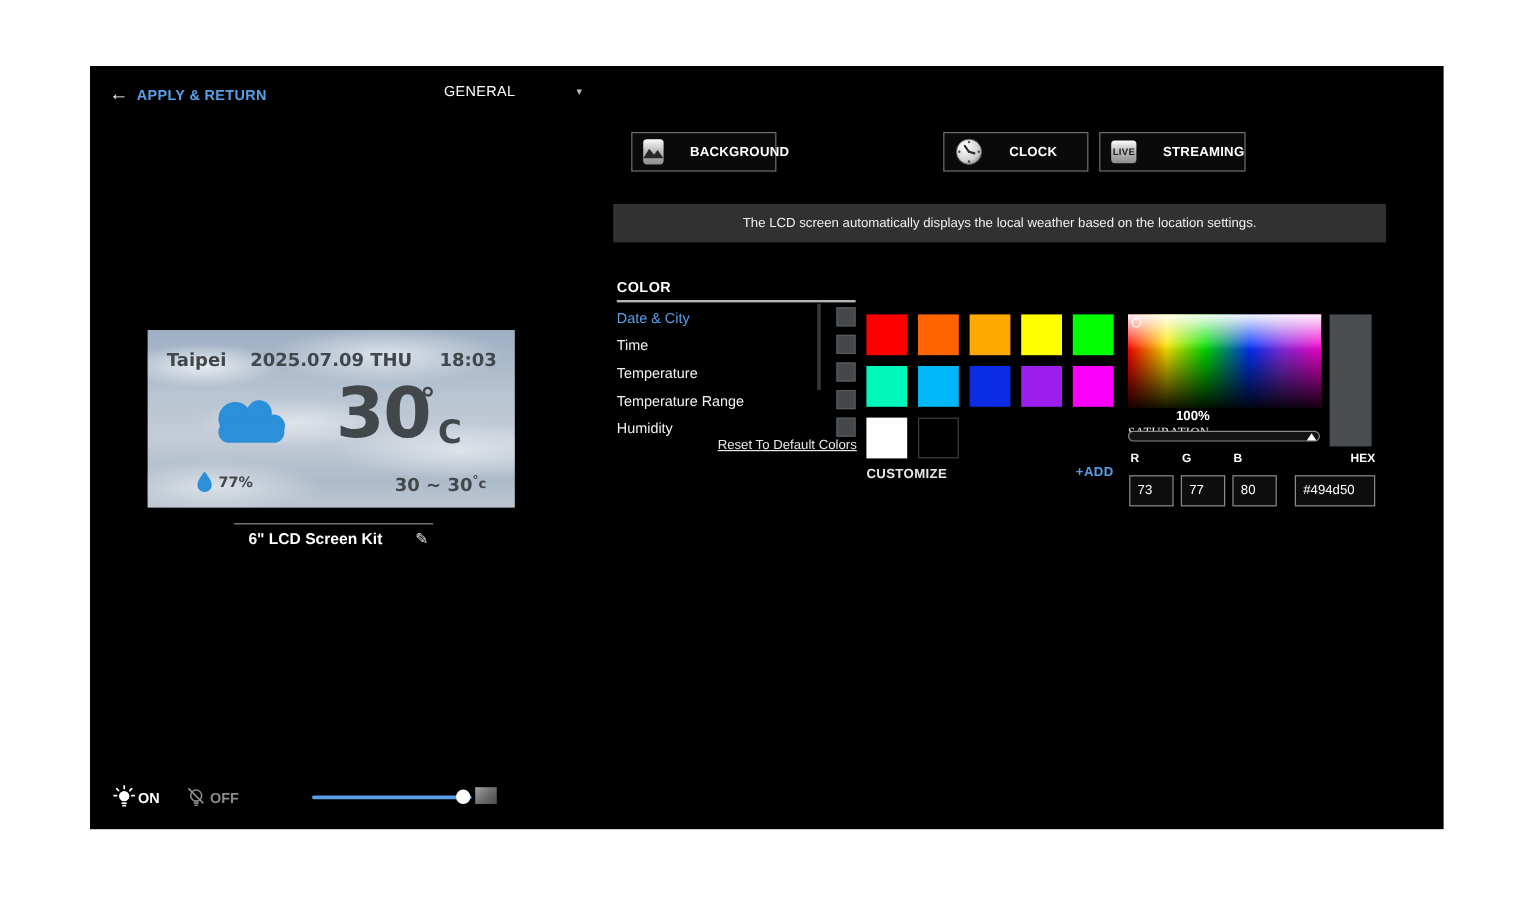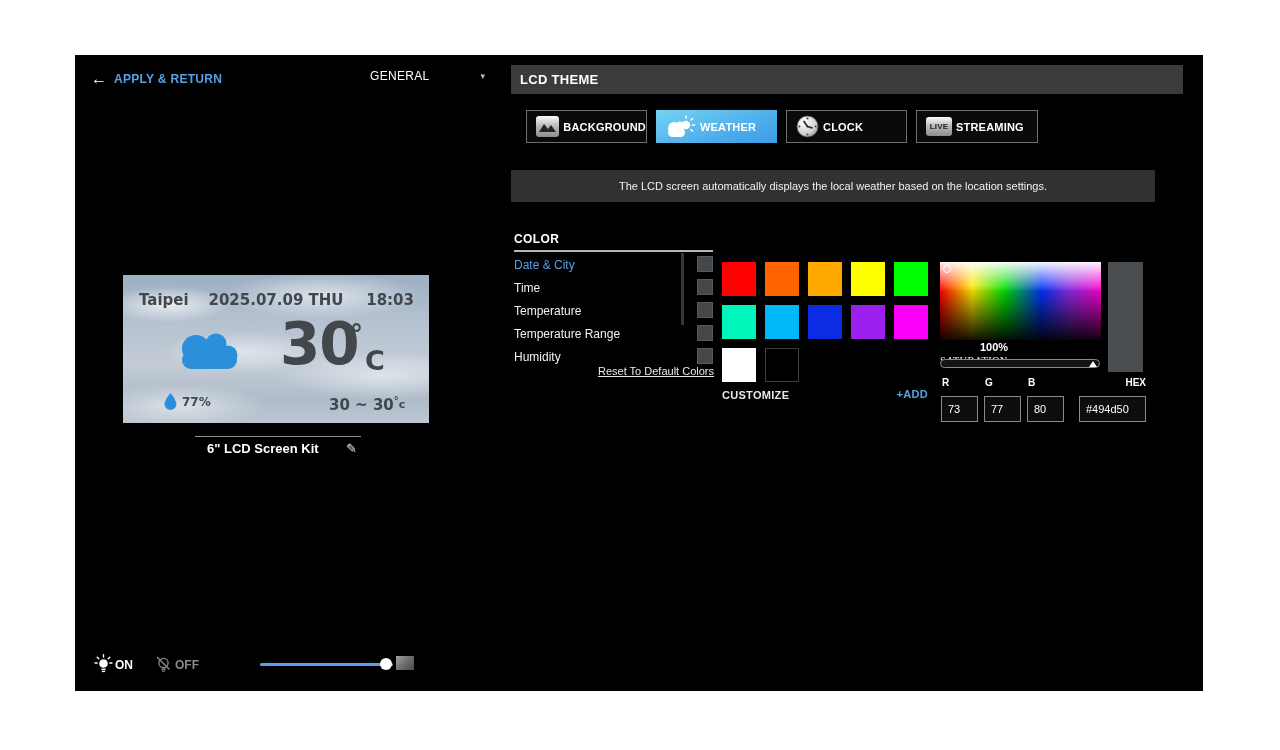--- a/index.html
+++ b/index.html
@@ -12,21 +12,21 @@
   #apply-return .arrow { color:#fff; font-size:16px; font-weight:bold; line-height:1; }
   #apply-return .lbl { color:#57a0e8; font-size:12px; font-weight:bold; letter-spacing:.3px; }
   #device-dropdown { left:295px; top:14px; width:115px; display:flex; justify-content:space-between; align-items:center; cursor:pointer; }
   #device-dropdown .val { color:#fff; font-size:12px; letter-spacing:.3px;text-align:right; }
   #device-dropdown .caret { color:#bdbdbd; font-size:9px; }
 
   #lcd-theme-bar { left:436px; top:10px; width:672px; height:29px; background:#3b3b3b; display:flex; align-items:center; padding-left:9px; }
   #lcd-theme-bar span { color:#fff; font-size:13px; font-weight:bold; letter-spacing:.3px; }
 
   
-  .tab { top:55px; height:33px; width:121px; background:#0a0a0a; border:1px solid #6e6e6e; display:flex; align-items:center; gap:4px; padding-left:9px; cursor:pointer; }
+  .tab { top:55px; height:33px; width:121px; background:#0a0a0a; border:1px solid #6e6e6e; display:flex; align-items:center; gap:22px; padding-left:9px; cursor:pointer; }
   .tab .tab-label { color:#fff; font-size:11px; font-weight:600; letter-spacing:.2px; }
   .tab.active { border:none; background:linear-gradient(160deg,#74d4f0 0%,#49a9ea 70%,#3f9de6 100%); }
   .badge-icon { border-radius:3px; background:linear-gradient(180deg,#fdfdfd 0%,#bdbdbd 45%,#8e8e8e 100%); display:flex; align-items:center; justify-content:center; }
   #tab-background { left:451px; }
   #tab-weather { left:581px; }
   #tab-clock { left:711px; }
   #tab-streaming { left:841px; width:122px; }
   .img-badge { width:25px; height:21px; }
   .live-badge { width:26px; height:19px; font-size:8px; font-weight:900; color:#1c1c1c; letter-spacing:.2px; }
 
@@ -117,52 +117,30 @@
   <div class="abs" id="apply-return">
     <span class="arrow">←</span>
     <span class="lbl">APPLY &amp; RETURN</span>
   </div>
 
   <div class="abs" id="device-dropdown">
     <span class="val">GENERAL</span>
     <span class="caret">▾</span>
   </div>
 
-  <div class="abs" id="lcd-theme-bar">
-    <span>LCD THEME</span>
-  </div>
 
   <div class="abs tab" id="tab-background">
     <span class="badge-icon img-badge">
       <svg width="17" height="11" viewBox="0 0 17 11">
           <polygon points="0,11 5,3 9,8 12,4 17,11" fill="#262626"></polygon>
         </svg>
     </span>
     <span class="tab-label">BACKGROUND</span>
   </div>
 
-  <div class="abs tab active" id="tab-weather">
-    <span style="display:flex;">
-      <svg width="31" height="23" viewBox="0 0 31 23">
-        <g stroke="#fff" stroke-width="1.6" stroke-linecap="round">
-          <line x1="21" y1="1" x2="21" y2="3"></line>
-          <line x1="27.5" y1="3.5" x2="26" y2="5"></line>
-          <line x1="29.5" y1="10" x2="27.3" y2="10"></line>
-          <line x1="27.5" y1="16" x2="26" y2="14.5"></line>
-        </g>
-        <circle cx="21" cy="10" r="4.2" fill="#fff"></circle>
-        <g fill="#fff">
-          <circle cx="9" cy="13" r="6"></circle>
-          <circle cx="15" cy="11" r="4.6"></circle>
-          <rect x="3" y="13" width="17" height="9" rx="4.5"></rect>
-        </g>
-      </svg>
-    </span>
-    <span class="tab-label">WEATHER</span>
-  </div>
 
   <div class="abs tab" id="tab-clock">
     <span style="display:flex;">
       <svg width="23" height="23" viewBox="0 0 23 23">
         <defs>
             <radialGradient id="cg" cx="35%" cy="30%" r="80%">
               <stop offset="0%" stop-color="#ffffff"></stop>
               <stop offset="70%" stop-color="#cfcfcf"></stop>
               <stop offset="100%" stop-color="#8c8c8c"></stop>
             </radialGradient>

